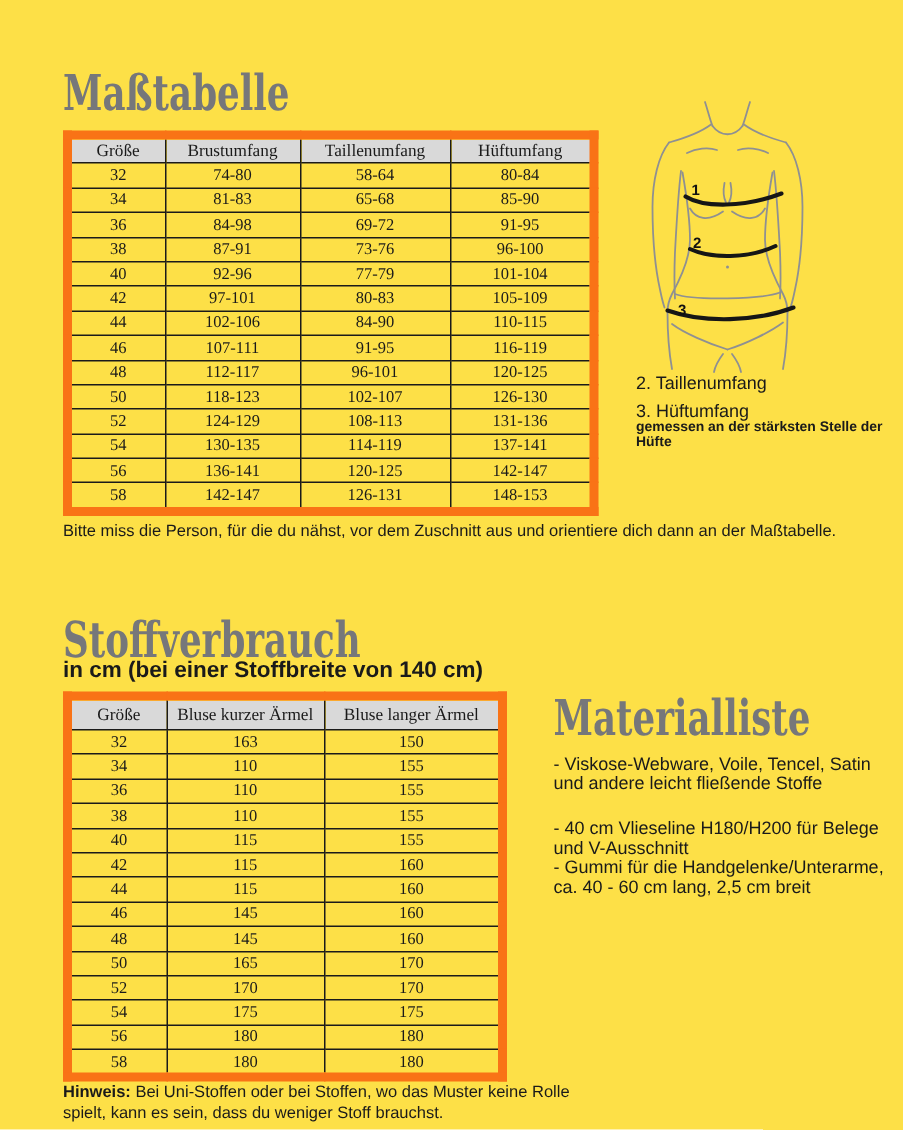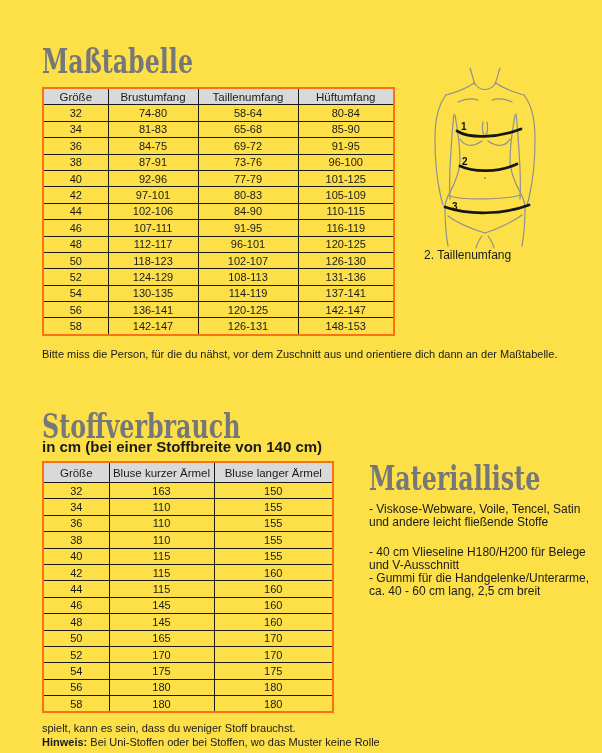--- a/index.html
+++ b/index.html
@@ -14,21 +14,22 @@
     font-size:33px;line-height:33px;color:#76777a;
     transform:scaleX(0.72);transform-origin:0 0;white-space:nowrap;
   }
   #mass-title{left:42px;top:45px;}
   #stoff-title{left:42px;top:410px;}
   #material-title{left:369px;top:462px;}
 
   
   .data-table{
     position:absolute;border-collapse:collapse;table-layout:fixed;
-    border:2px solid #f97316;
+    border:6px solid #f97316;
+    font-family:Liberation Serif, serif;
   }
   .data-table th,.data-table td{
     border:1px solid #1a1a1a;text-align:center;vertical-align:middle;
     padding:0;font-size:11px;line-height:12px;height:15.4px;
     font-weight:400;white-space:nowrap;overflow:hidden;
   }
   .data-table th{background:#d9d9d9;font-size:11.5px;}
   #size-table{left:42px;top:87px;}
   #size-table .c1{width:65px;} #size-table .c2{width:90px;}
   #size-table .c3{width:100px;} #size-table .c4{width:96px;}
@@ -89,35 +90,35 @@
           <td>80-84</td>
         </tr>
         <tr>
           <td>34</td>
           <td>81-83</td>
           <td>65-68</td>
           <td>85-90</td>
         </tr>
         <tr>
           <td>36</td>
-          <td>84-75</td>
+          <td>84-98</td>
           <td>69-72</td>
           <td>91-95</td>
         </tr>
         <tr>
           <td>38</td>
           <td>87-91</td>
           <td>73-76</td>
           <td>96-100</td>
         </tr>
         <tr>
           <td>40</td>
           <td>92-96</td>
           <td>77-79</td>
-          <td>101-125</td>
+          <td>101-104</td>
         </tr>
         <tr>
           <td>42</td>
           <td>97-101</td>
           <td>80-83</td>
           <td>105-109</td>
         </tr>
         <tr>
           <td>44</td>
           <td>102-106</td>
@@ -202,20 +203,24 @@
     <path class="measureline" d="M21,147 C45,155.5 80,154.5 105,145"></path>
     <text class="fig-num" x="37" y="70">1</text>
     <text class="fig-num" x="38" y="105">2</text>
     <text class="fig-num" x="28" y="150">3</text>
   </svg>
 
   <div id="legend">
     <div class="legend-item">
       <span class="legend-label">2. Taillenumfang</span>
     </div>
+    <div class="legend-item">
+      <span class="legend-label">3. Hüftumfang</span>
+      <span class="legend-desc">gemessen an der stärksten Stelle der Hüfte</span>
+    </div>
   </div>
 
   <p id="measure-note">
     <span class="block">Bitte miss die Person, für die du nähst, vor dem Zuschnitt aus und orientiere dich dann an der Maßtabelle.</span>
   </p>
 
   <h1 class="display-title" id="stoff-title">Stoffverbrauch</h1>
   <div id="fabric-subtitle">in cm (bei einer Stoffbreite von 140 cm)</div>
 
   <table class="data-table" id="fabric-table" data-table="fabric_section.table">
@@ -316,17 +321,17 @@
       <span class="block">- 40 cm Vlieseline H180/H200 für Belege</span>
       <span class="block">und V-Ausschnitt</span>
     </p>
     <p class="mat-item">
       <span class="block">- Gummi für die Handgelenke/Unterarme,</span>
       <span class="block">ca. 40 - 60 cm lang, 2,5 cm breit</span>
     </p>
   </div>
 
   <p id="hint">
+    <span class="block"><b>Hinweis:</b><span> Bei Uni-Stoffen oder bei Stoffen, wo das Muster keine Rolle</span></span>
     <span class="block">spielt, kann es sein, dass du weniger Stoff brauchst.</span>
-    <span class="block"><b>Hinweis:</b><span> Bei Uni-Stoffen oder bei Stoffen, wo das Muster keine Rolle</span></span>
   </p>
 
 </div>
 
 </body></html>

